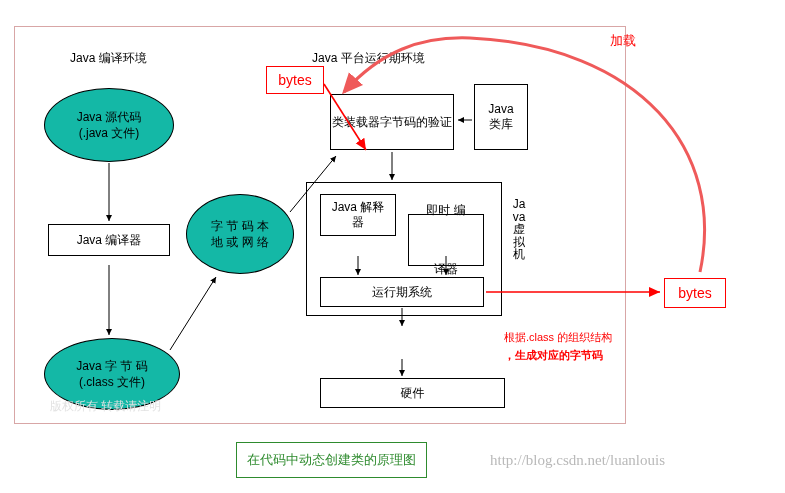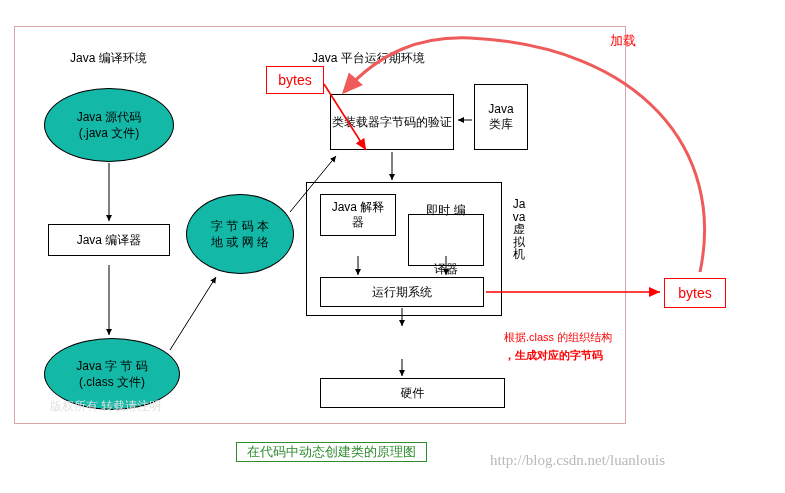--- a/index.html
+++ b/index.html
@@ -93,21 +93,21 @@
     width: 14px;
     line-height: 1.05;
     text-align: center;
     word-break: break-all;
   }
   .caption {
     position: absolute;
     border: 1px solid #2e8b2e;
     color: #2e8b2e;
     font-size: 13px;
-    padding: 0 10px;
+    padding: 8px 10px;
     background: #ffffff;
     white-space: nowrap;
   }
   .watermark {
     position: absolute;
     font-family: "Liberation Serif", serif;
     font-size: 15px;
     color: #b9b9b9;
     white-space: nowrap;
   }

